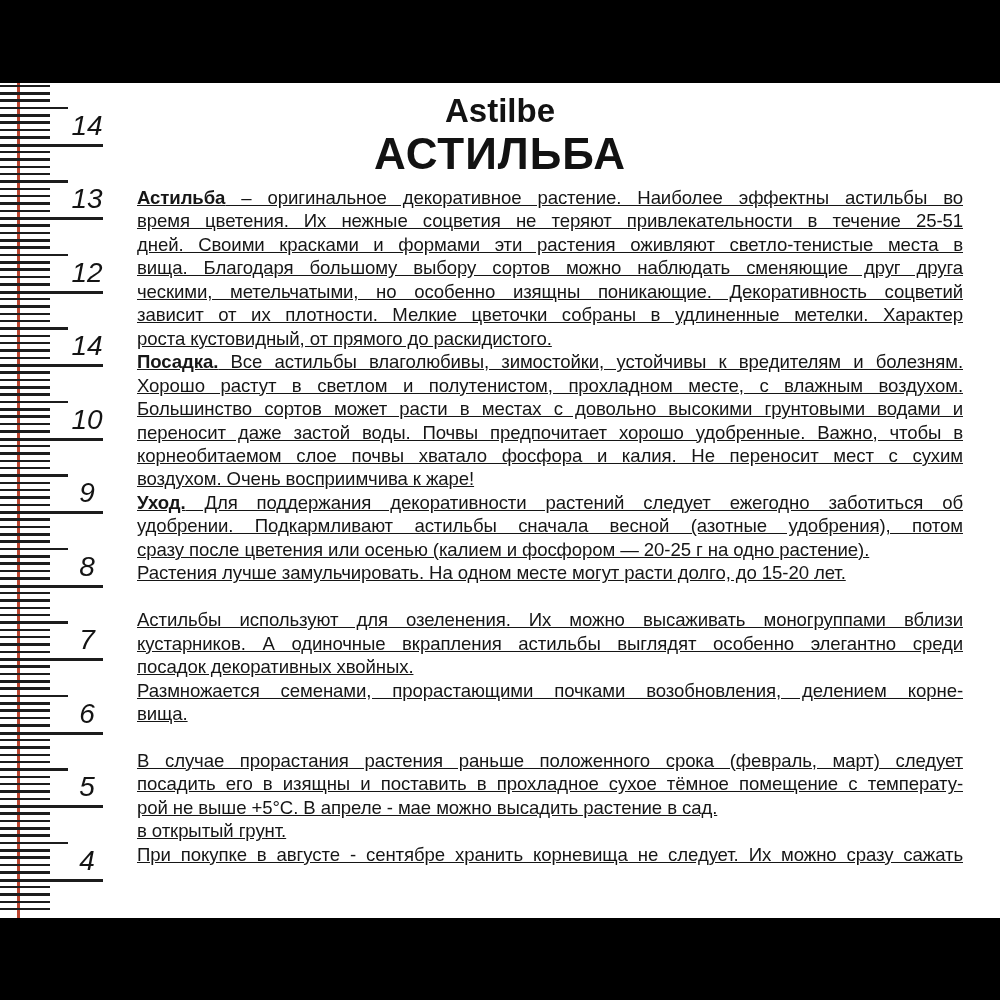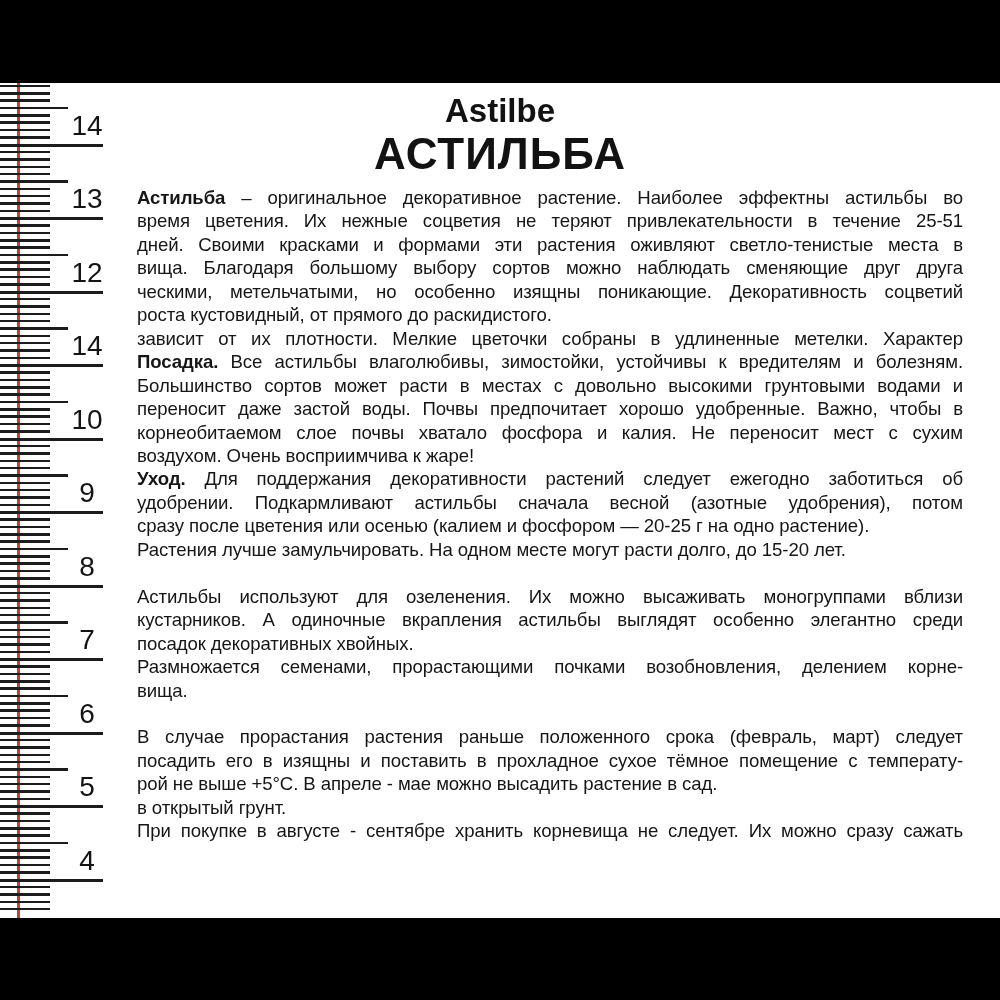--- a/index.html
+++ b/index.html
@@ -14,21 +14,21 @@
   #lb-top { top: 0; height: 83px; }
   #lb-bottom { top: 918px; height: 82px; }
 
   #content {
     position: absolute; top: 83px; left: 0;
     width: 1000px; height: 835px;
     background: #ffffff;
   }
 
   
-  #ruler { position: absolute; top: 0; left: 0; width: 132px; height: 837px; overflow: hidden; }
+  #ruler { position: absolute; top: 0; left: 0; width: 132px; height: 837px; overflow: hidden; font-style: italic; }
   #red-line { position: absolute; top: 0; left: 17px; width: 3px; height: 835px; background: #bc4530; }
   .tick { position: absolute; left: 0; height: 2.5px; background: #1c1c1c; }
   .tick.mm   { width: 50px; }
   .tick.half { width: 68px; }
   .tick.cm   { width: 103px; height: 3px; }
   .ruler-num {
     position: absolute; left: 58px; width: 58px;
     text-align: center; font-size: 28px; line-height: 30px; color: #141414;
   }
 
@@ -37,21 +37,21 @@
   #title-latin   { top: 10px; font-size: 33px; line-height: 36px; }
   #title-russian { top: 46px; font-size: 44px; line-height: 50px; letter-spacing: 1px; }
 
   
   #text-block {
     position: absolute; top: 103px; left: 137px; width: 826px;
     font-size: 18.6px; line-height: 23.45px; letter-spacing: -0.1px;
     color: #161616;
   }
   .paragraph.gap { margin-top: 23.45px; }
-  .line { text-align: justify; text-align-last: justify; }
+  .line { text-align: justify; text-align-last: justify; text-decoration: underline; }
   .line.last { text-align-last: left; }
   .lead { font-weight: bold; }
 </style>
 </head>
 <body>
 
 <div class="letterbox" id="lb-top"></div>
 
 <div id="content">
   <div id="ruler">
@@ -187,25 +187,26 @@
   <div class="title" id="title-russian">АСТИЛЬБА</div>
 
   <div id="text-block">
 
   <div class="paragraph">
         <div class="line"><b class="lead">Астильба</b> – оригинальное декоративное растение. Наиболее эффектны астильбы во</div>
         <div class="line">время цветения. Их нежные соцветия не теряют привлекательности в течение 25-51</div>
         <div class="line">дней. Своими красками и формами эти растения оживляют светло-тенистые места в</div>
         <div class="line">вища. Благодаря большому выбору сортов можно наблюдать сменяющие друг друга</div>
         <div class="line">ческими, метельчатыми, но особенно изящны поникающие. Декоративность соцветий</div>
+        <div class="line">зависит от их плотности. Мелкие цветочки собраны в удлиненные метелки. Характер</div>
         <div class="line last">роста кустовидный, от прямого до раскидистого.</div>
-        <div class="line">зависит от их плотности. Мелкие цветочки собраны в удлиненные метелки. Характер</div>
       </div>
       <div class="paragraph">
         <div class="line"><b class="lead">Посадка.</b> Все астильбы влаголюбивы, зимостойки, устойчивы к вредителям и болезням.</div>
+        <div class="line">Хорошо растут в светлом и полутенистом, прохладном месте, с влажным воздухом.</div>
         <div class="line">Большинство сортов может расти в местах с довольно высокими грунтовыми водами и</div>
         <div class="line">переносит даже застой воды. Почвы предпочитает хорошо удобренные. Важно, чтобы в</div>
         <div class="line">корнеобитаемом слое почвы хватало фосфора и калия. Не переносит мест с сухим</div>
         <div class="line last">воздухом. Очень восприимчива к жаре!</div>
       </div>
       <div class="paragraph">
         <div class="line"><b class="lead">Уход.</b> Для поддержания декоративности растений следует ежегодно заботиться об</div>
         <div class="line">удобрении. Подкармливают астильбы сначала весной (азотные удобрения), потом</div>
         <div class="line last">сразу после цветения или осенью (калием и фосфором — 20-25 г на одно растение).</div>
       </div>

